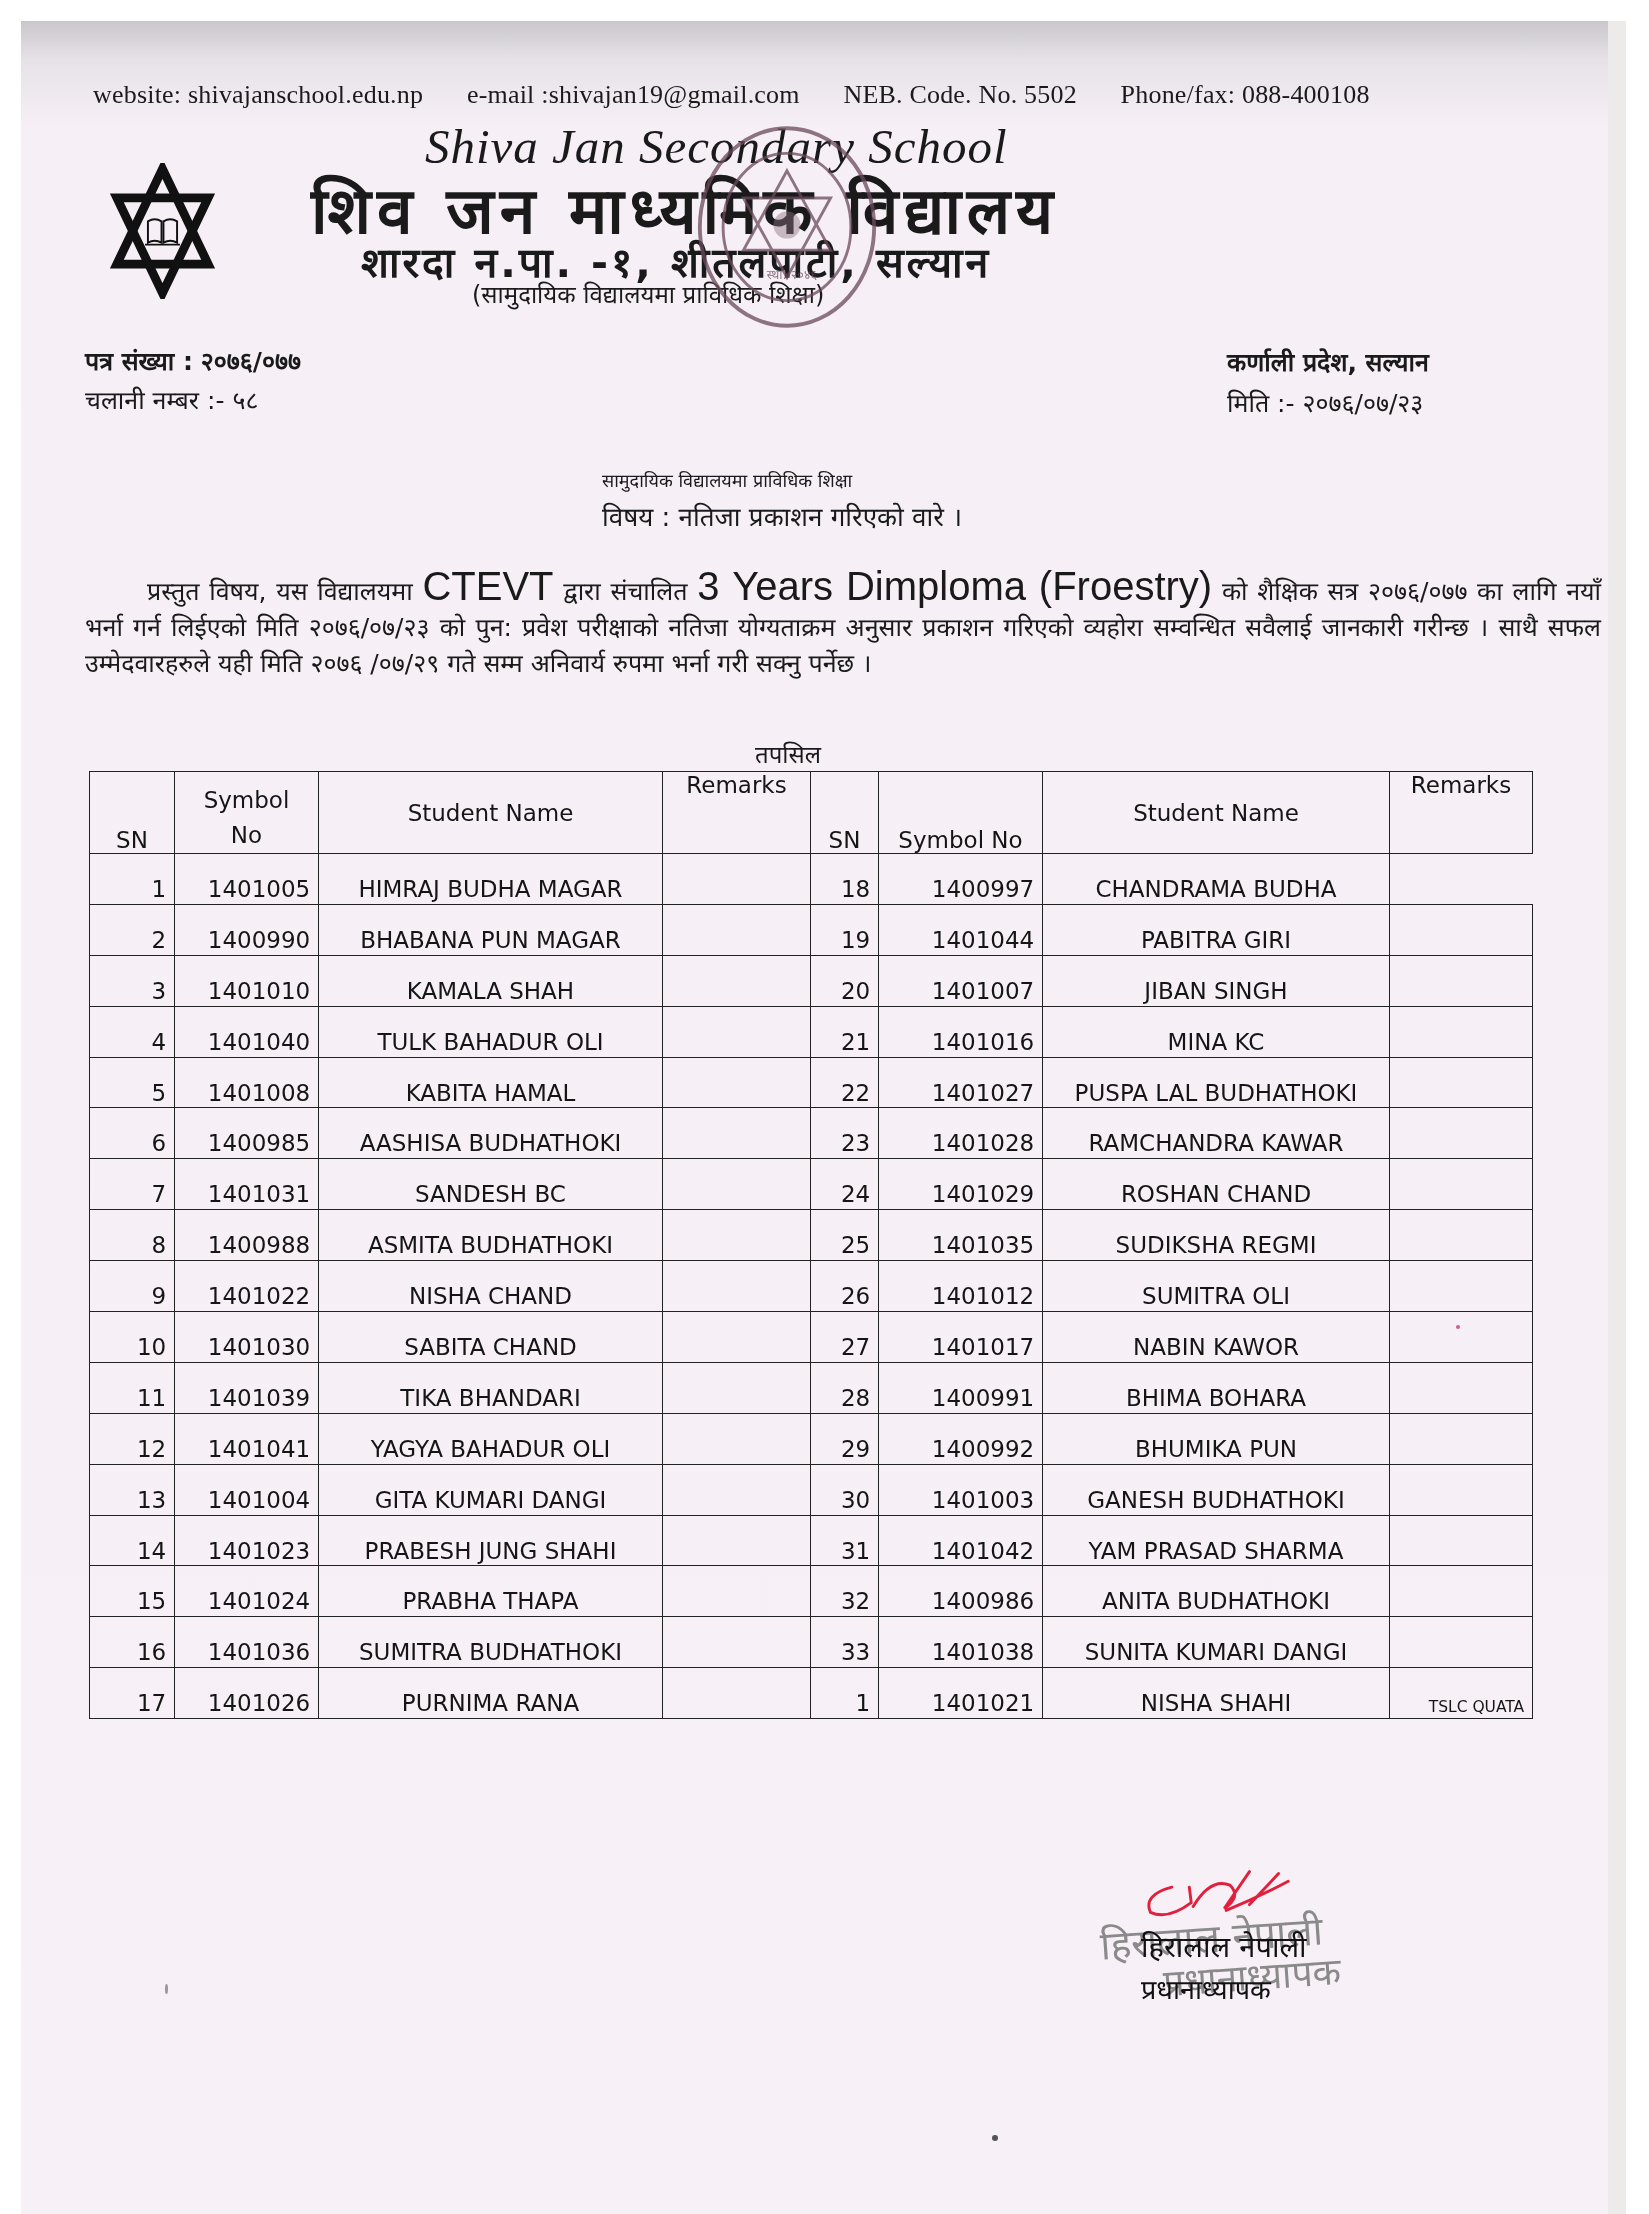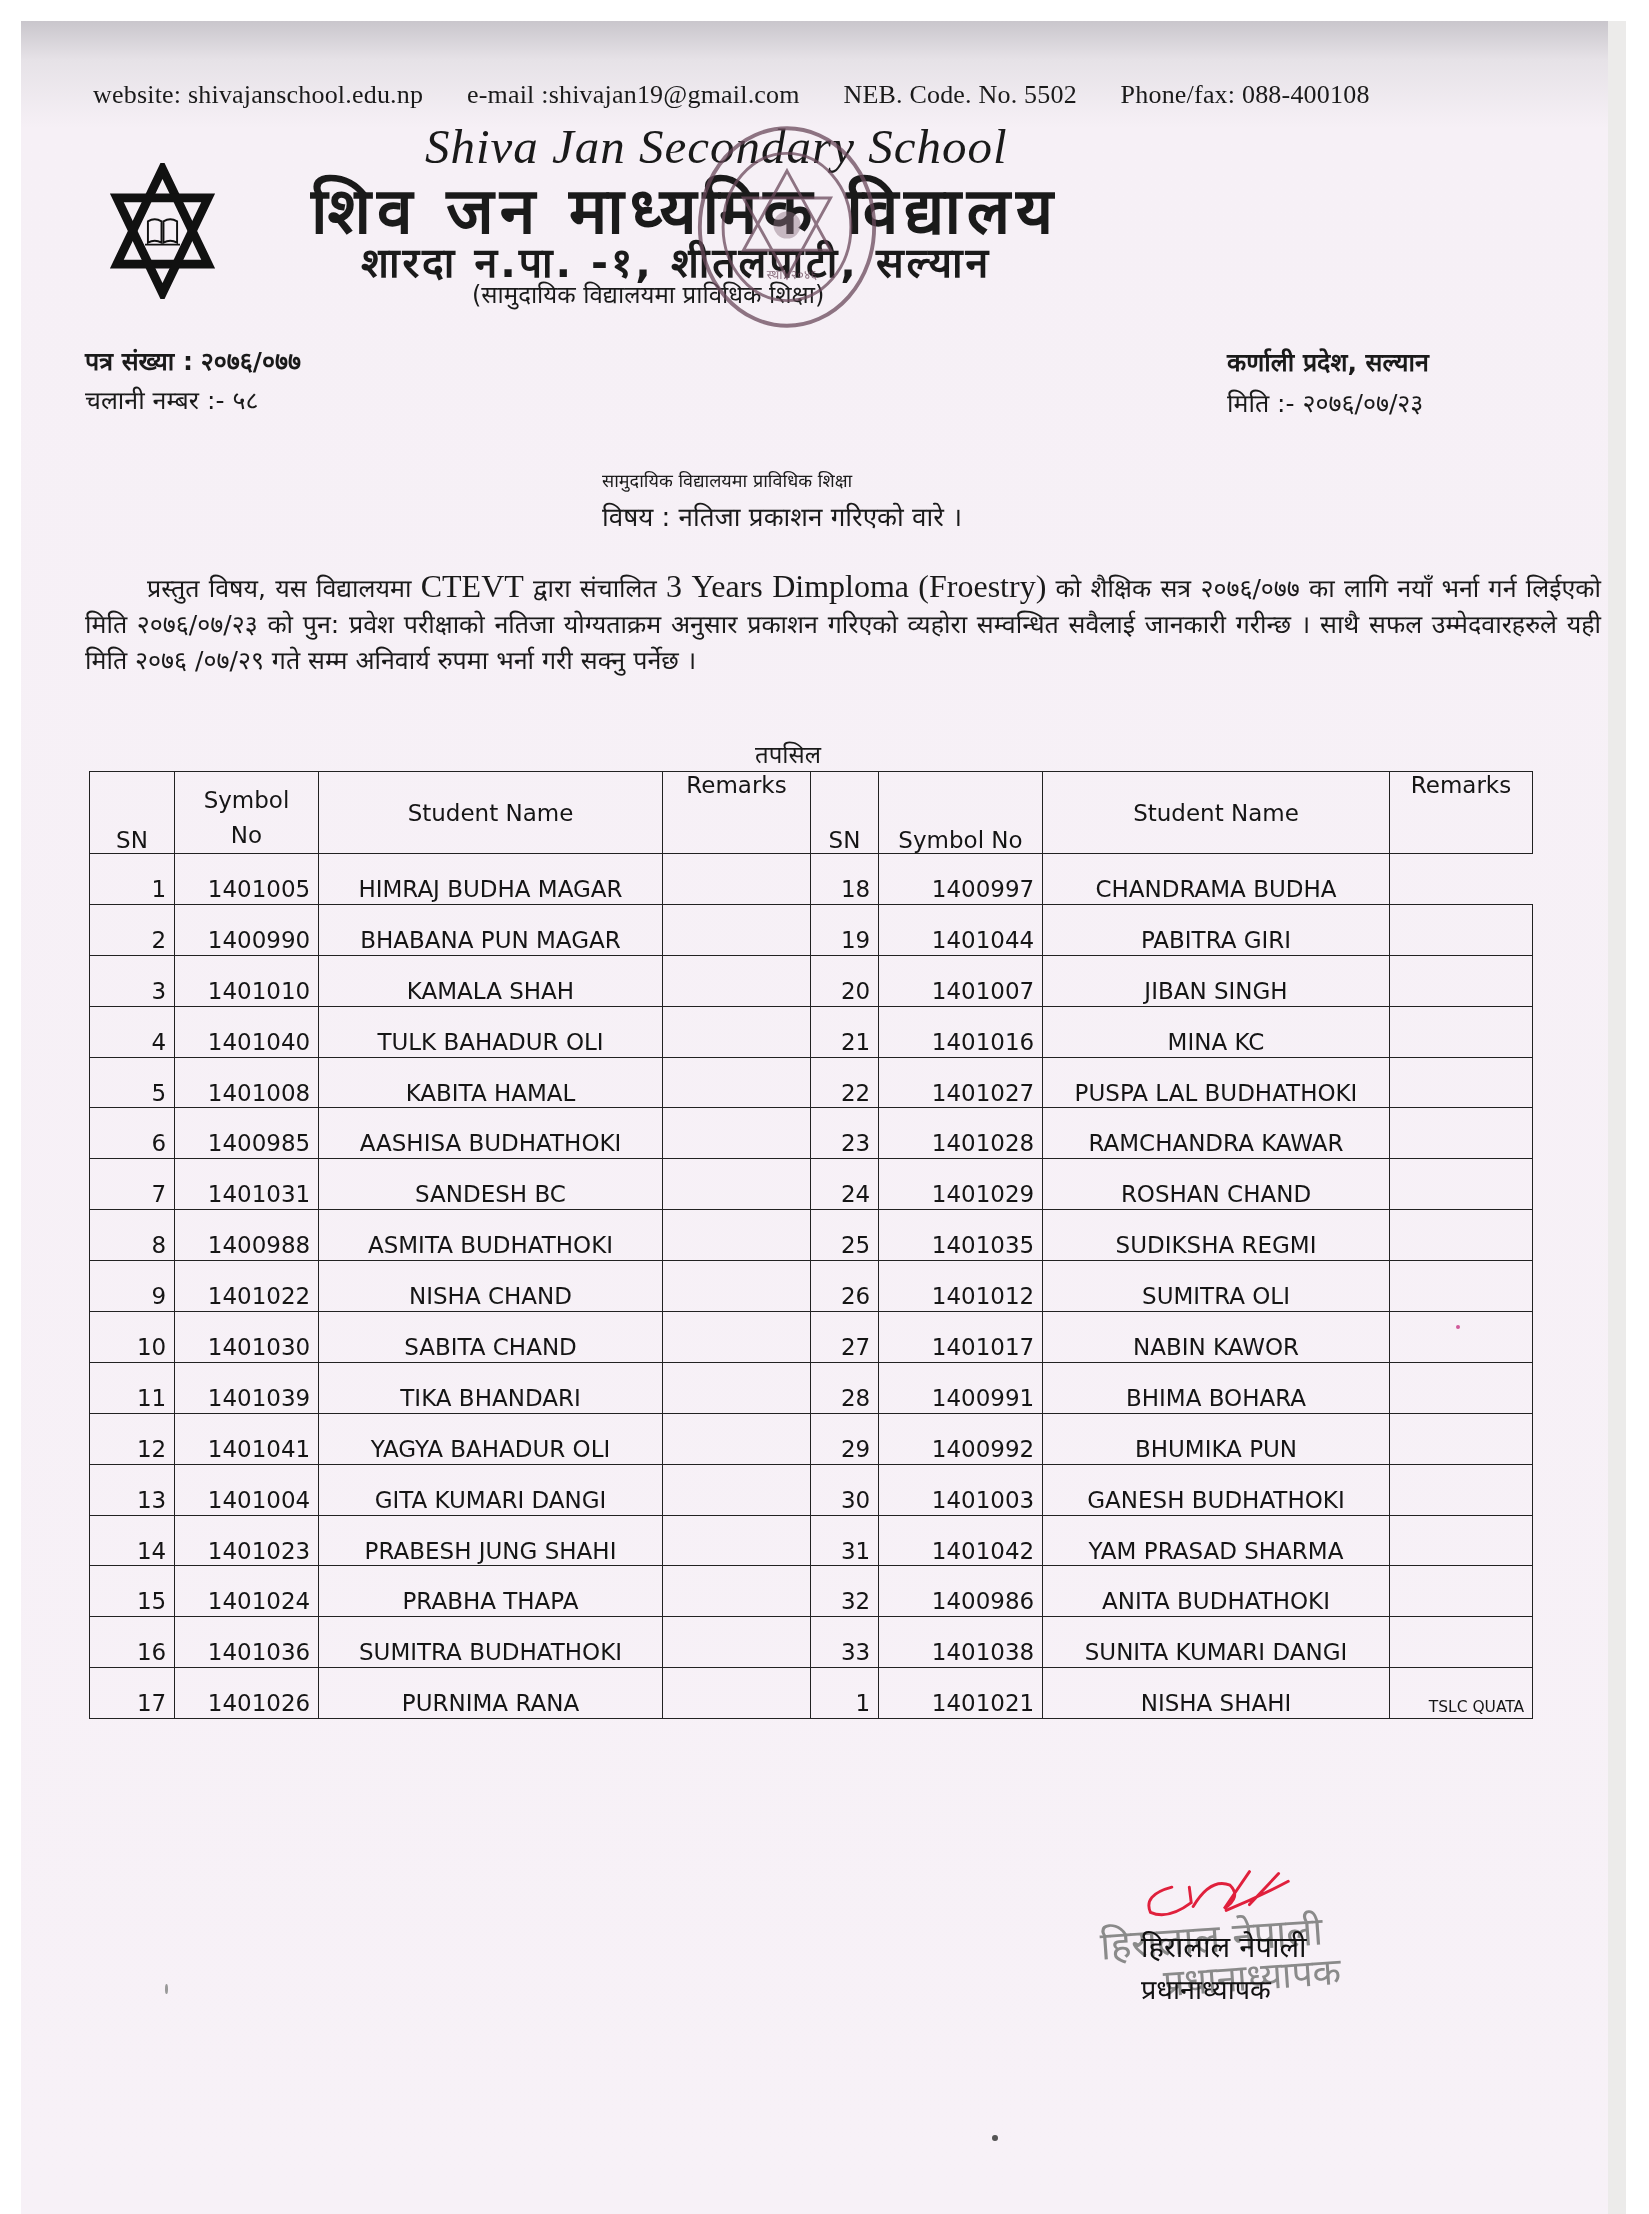--- a/index.html
+++ b/index.html
@@ -52,21 +52,21 @@
   .ref-right .bold { font-weight:bold; }
 
   .center-heading { left:602px; top:424px; font-size:18px; font-family:"DejaVu Sans", sans-serif;margin-top:44px; }
   .subject { left:602px; top:498px; font-size:26px; font-family:"DejaVu Sans", sans-serif; }
 
   .paragraph {
     position:absolute; left:85px; top:568px; width:1516px;
     font-size:25px; line-height:36px; text-align:justify; text-indent:62px;
     font-family:"DejaVu Sans", sans-serif;
   }
-  .paragraph .latin { font-family:Liberation Serif, serif; font-size:32px; }
+  .paragraph .latin { font-family:Liberation Sans, sans-serif; font-size:40px; }
 
   .tapasil { left:755px; top:737px; font-size:24px; font-family:"DejaVu Sans", sans-serif; }
 
   table.results {
     position:absolute; left:89px; top:771px; width:1444px;
     border-collapse:collapse; table-layout:fixed;
     font-family:"DejaVu Sans", sans-serif; font-size:23px; color:#151515;
   }
   table.results td, table.results th {
     border:1.9px solid #222; padding:0 7.8px; font-weight:normal; overflow:hidden; white-space:nowrap;

